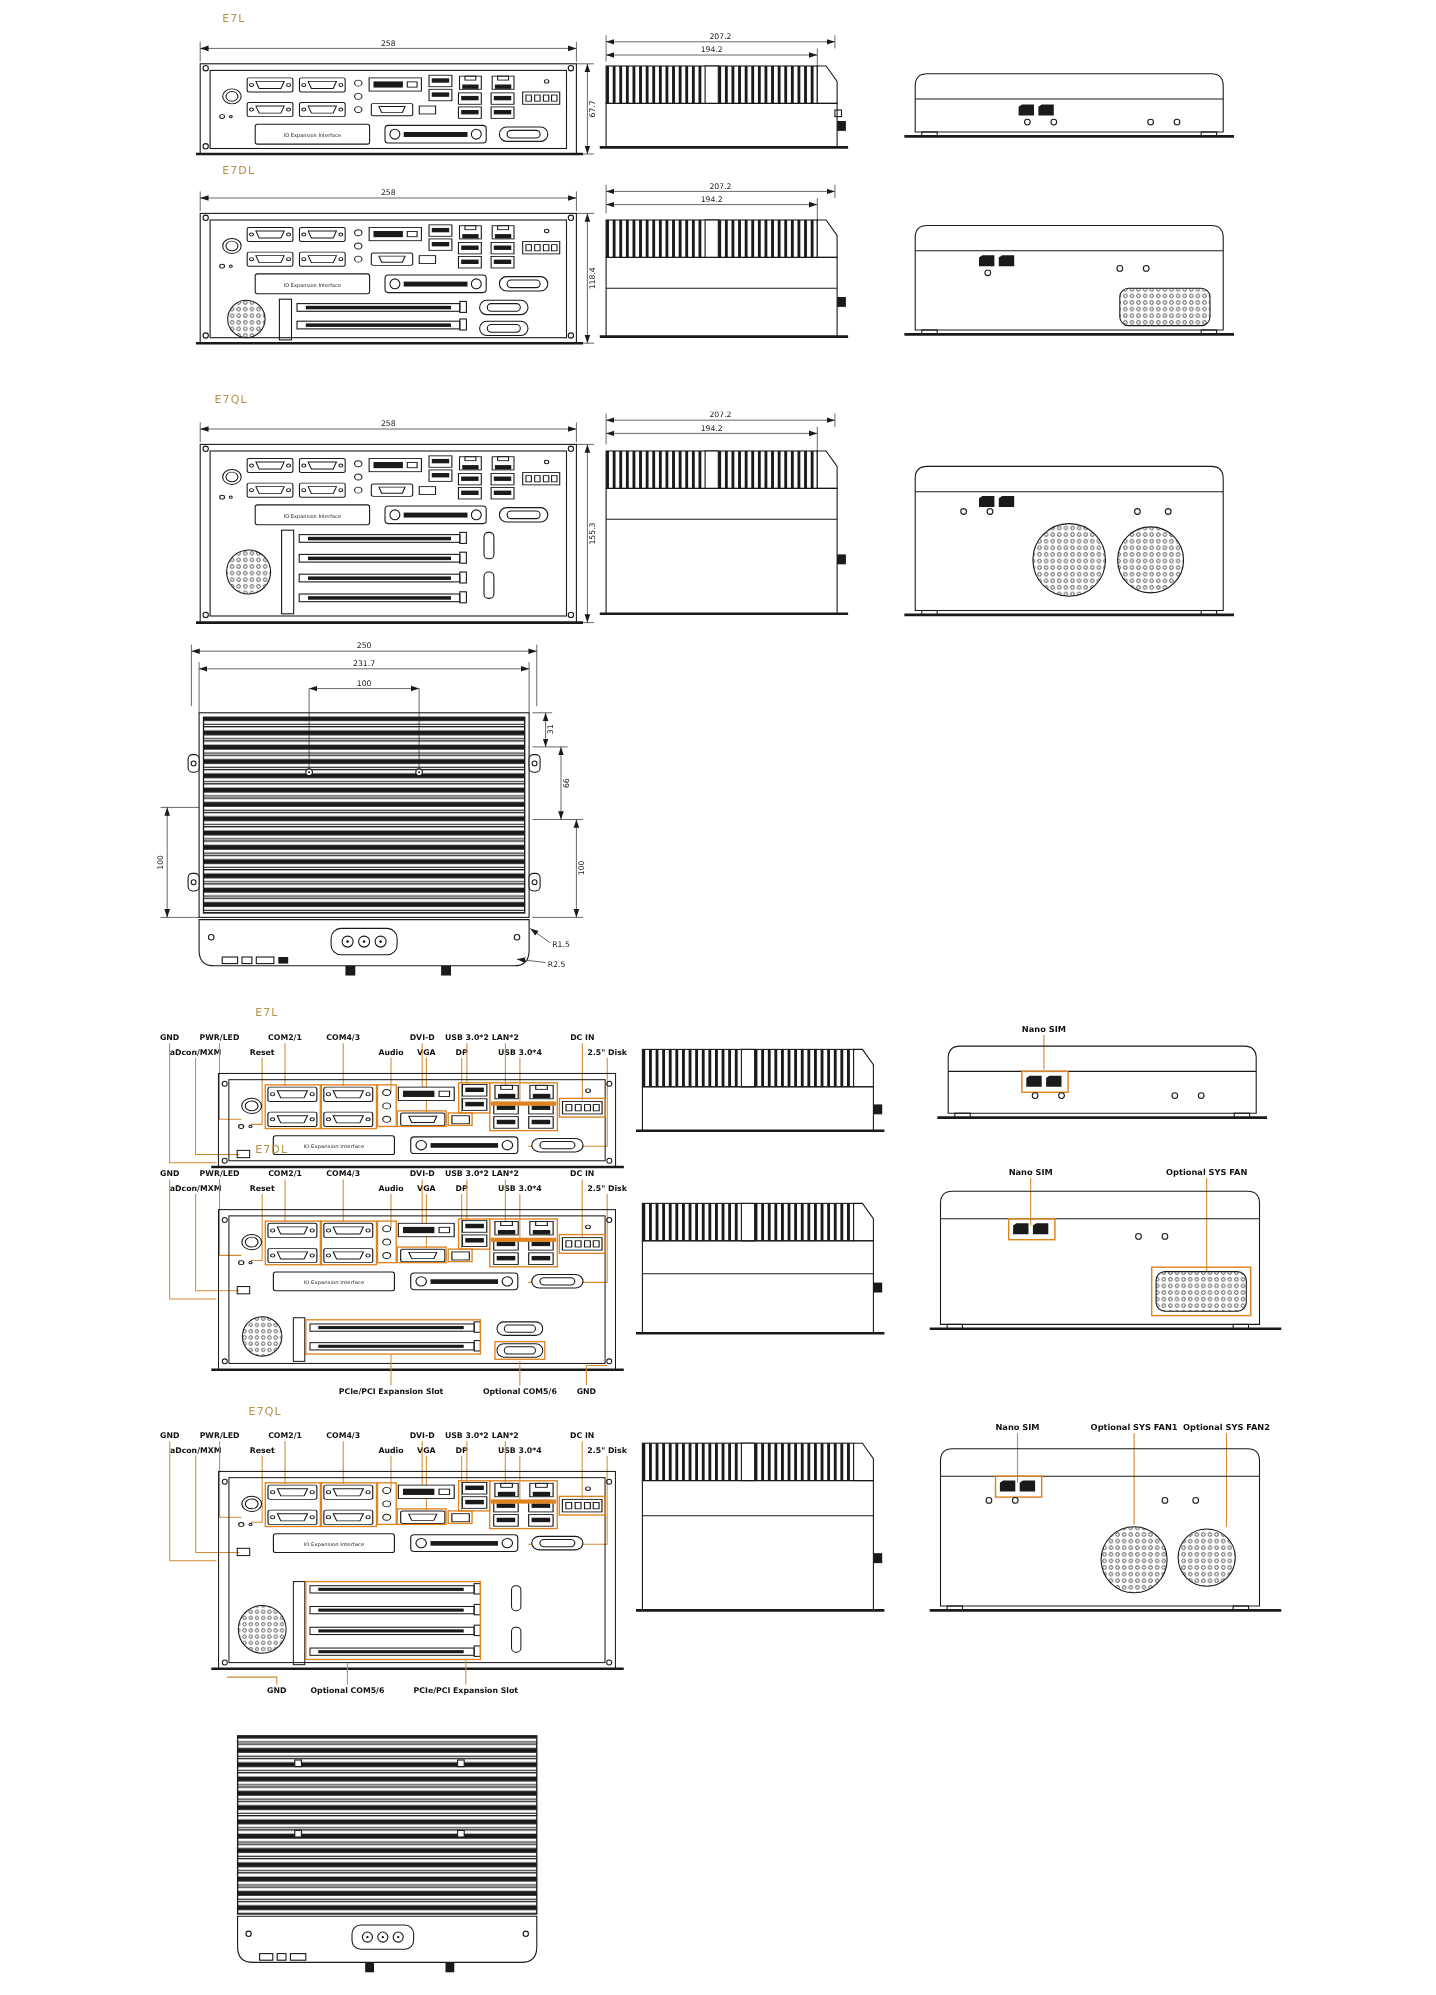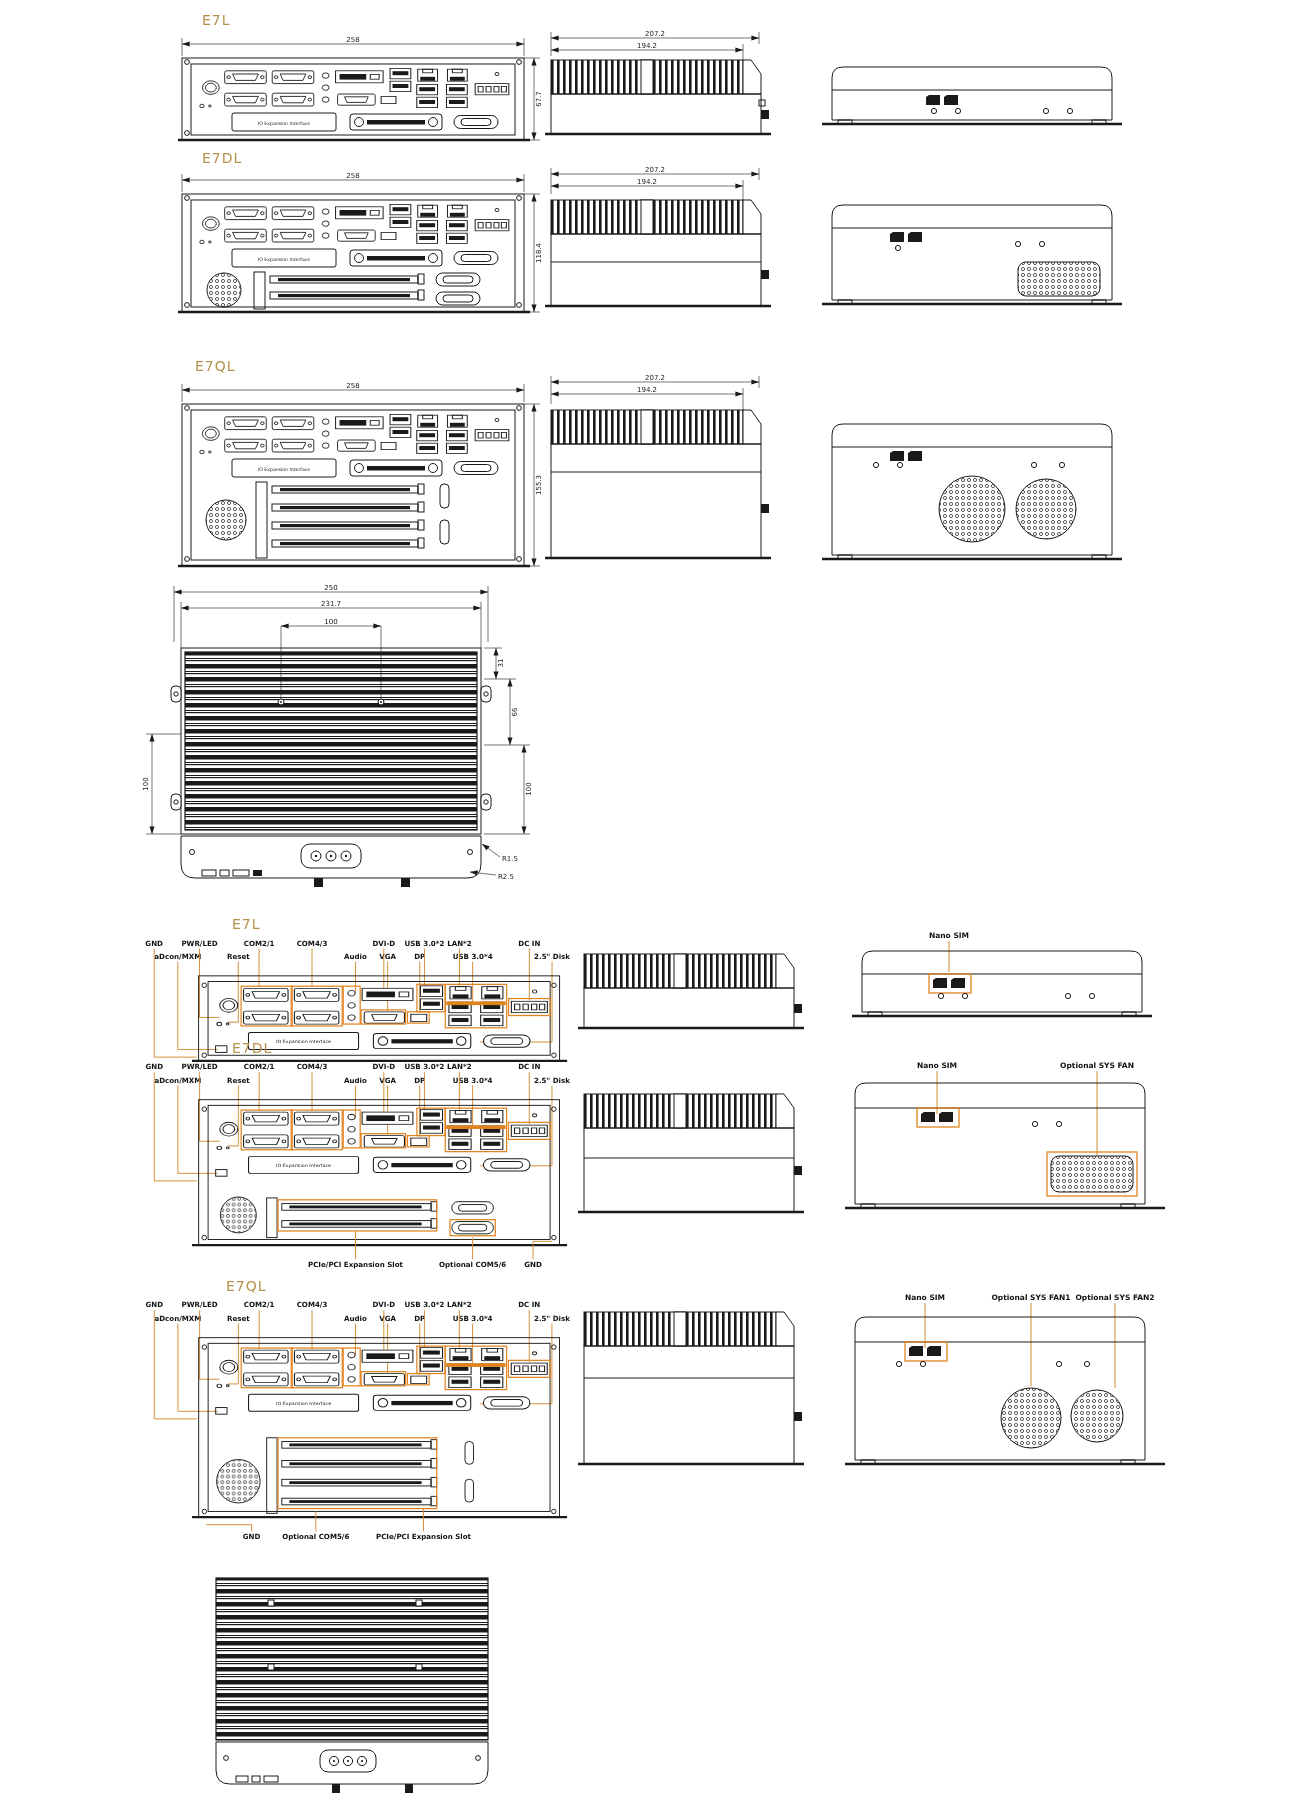--- a/index.html
+++ b/index.html
@@ -1,19 +1,19 @@
 <!DOCTYPE html>
 <html><head>
 <meta charset="utf-8">
 <style>
   html,body{margin:0;padding:0;background:#fff;}
   .canvas{position:relative;width:1305px;height:1814px;background:#fff;overflow:hidden;
           font-family:"DejaVu Sans","Liberation Sans",sans-serif;}
   .blk{position:absolute;}
-  .title{position:absolute;color:#b5924c;font-size:14px;letter-spacing:1px;
+  .title{position:absolute;color:#b5924c;font-size:10px;letter-spacing:1px;
          font-family:"DejaVu Sans","Liberation Sans",sans-serif;}
   
   .ln{fill:none;stroke:#1a1a1a;stroke-width:1;}
   .lnf{fill:#ffffff;stroke:#1a1a1a;stroke-width:1;}
   .fillb{fill:#1a1a1a;stroke:none;}
   .thick{stroke:#1a1a1a;stroke-width:2.4;fill:none;}
   .dimln{stroke:#1a1a1a;stroke-width:0.6;fill:none;}
   .dimtx{font-size:7px;fill:#1a1a1a;}
   .tiny{font-size:4.6px;fill:#1a1a1a;}
   .finfill{fill:url(#pFin);stroke:#1a1a1a;stroke-width:1;}

